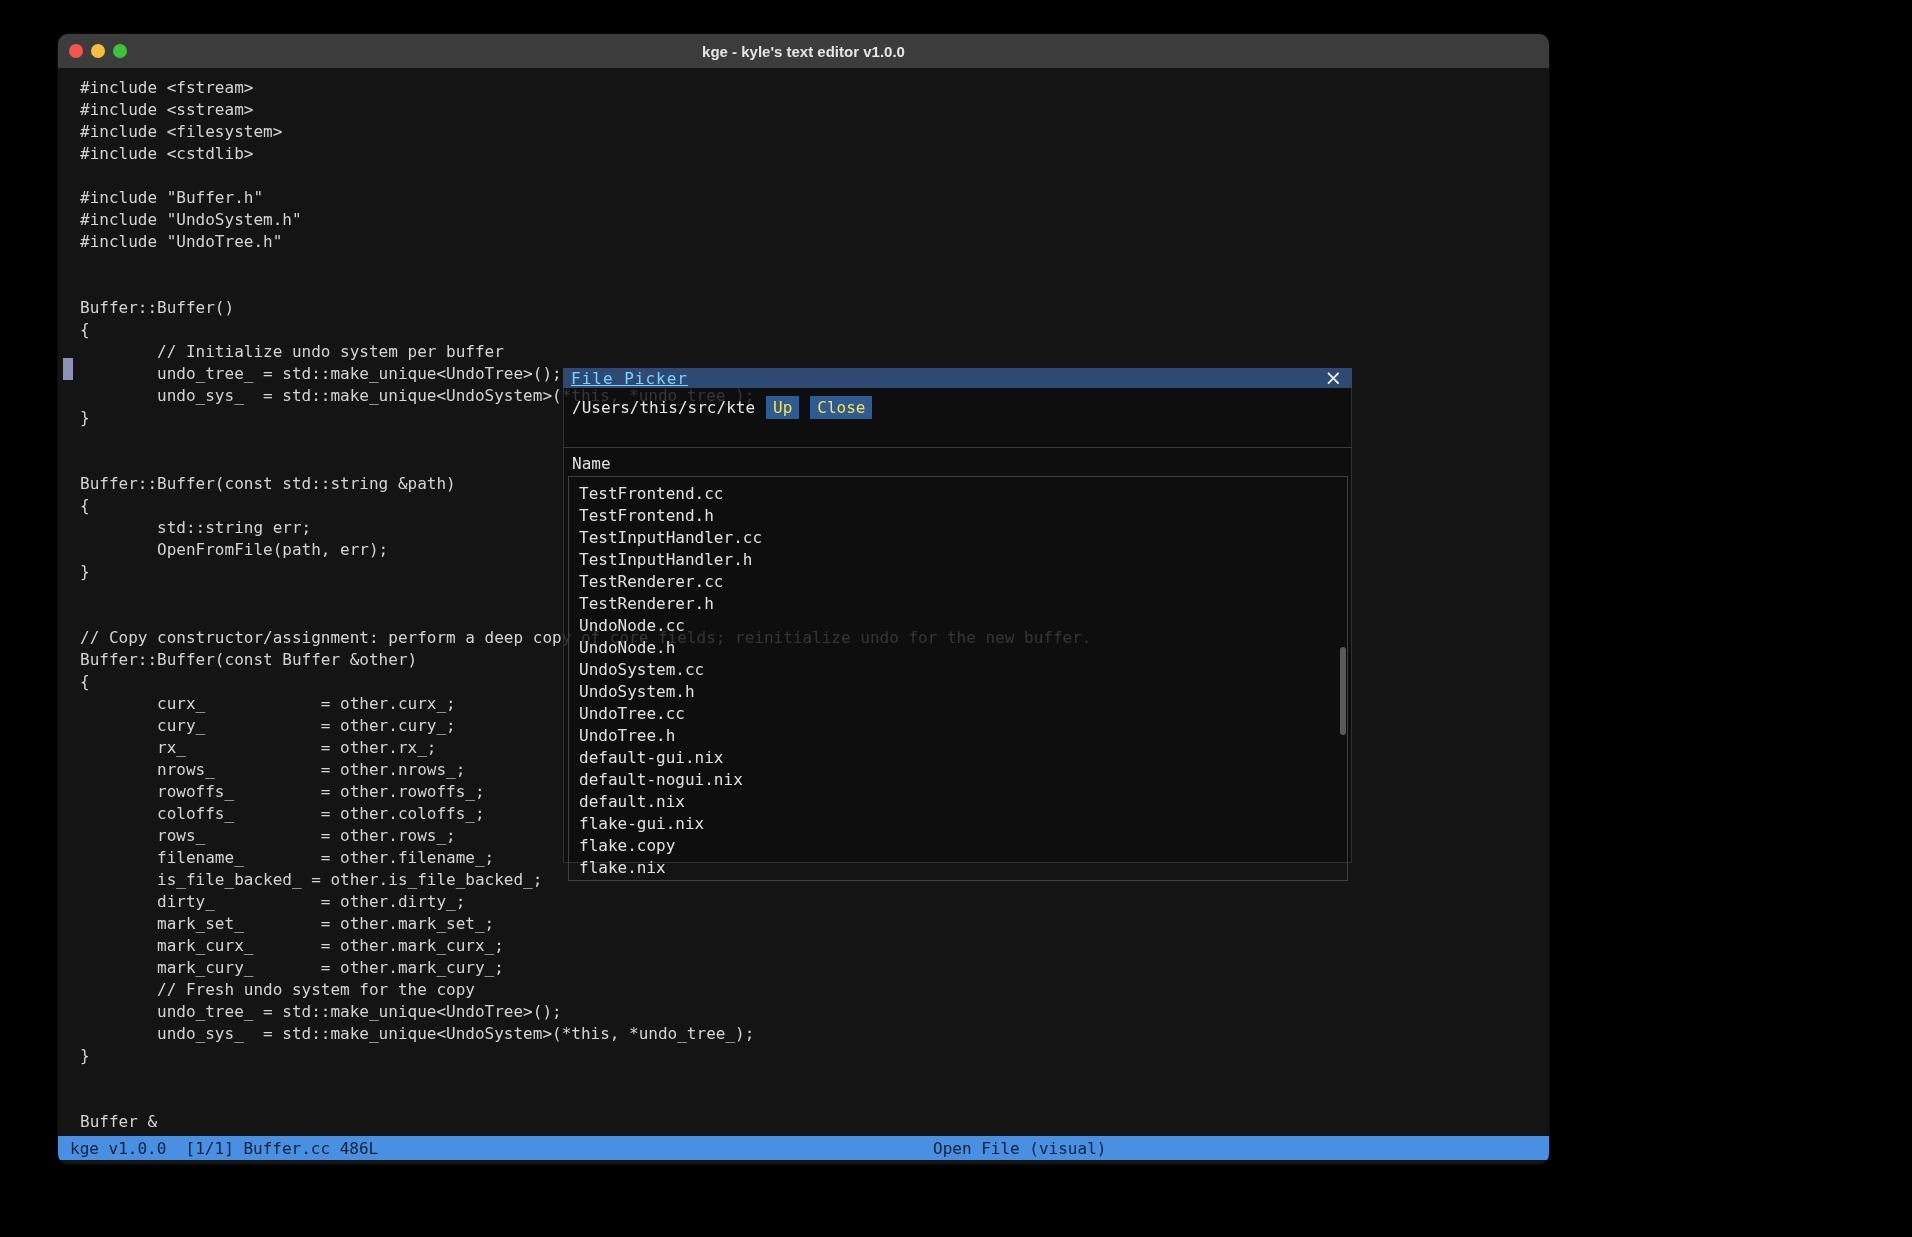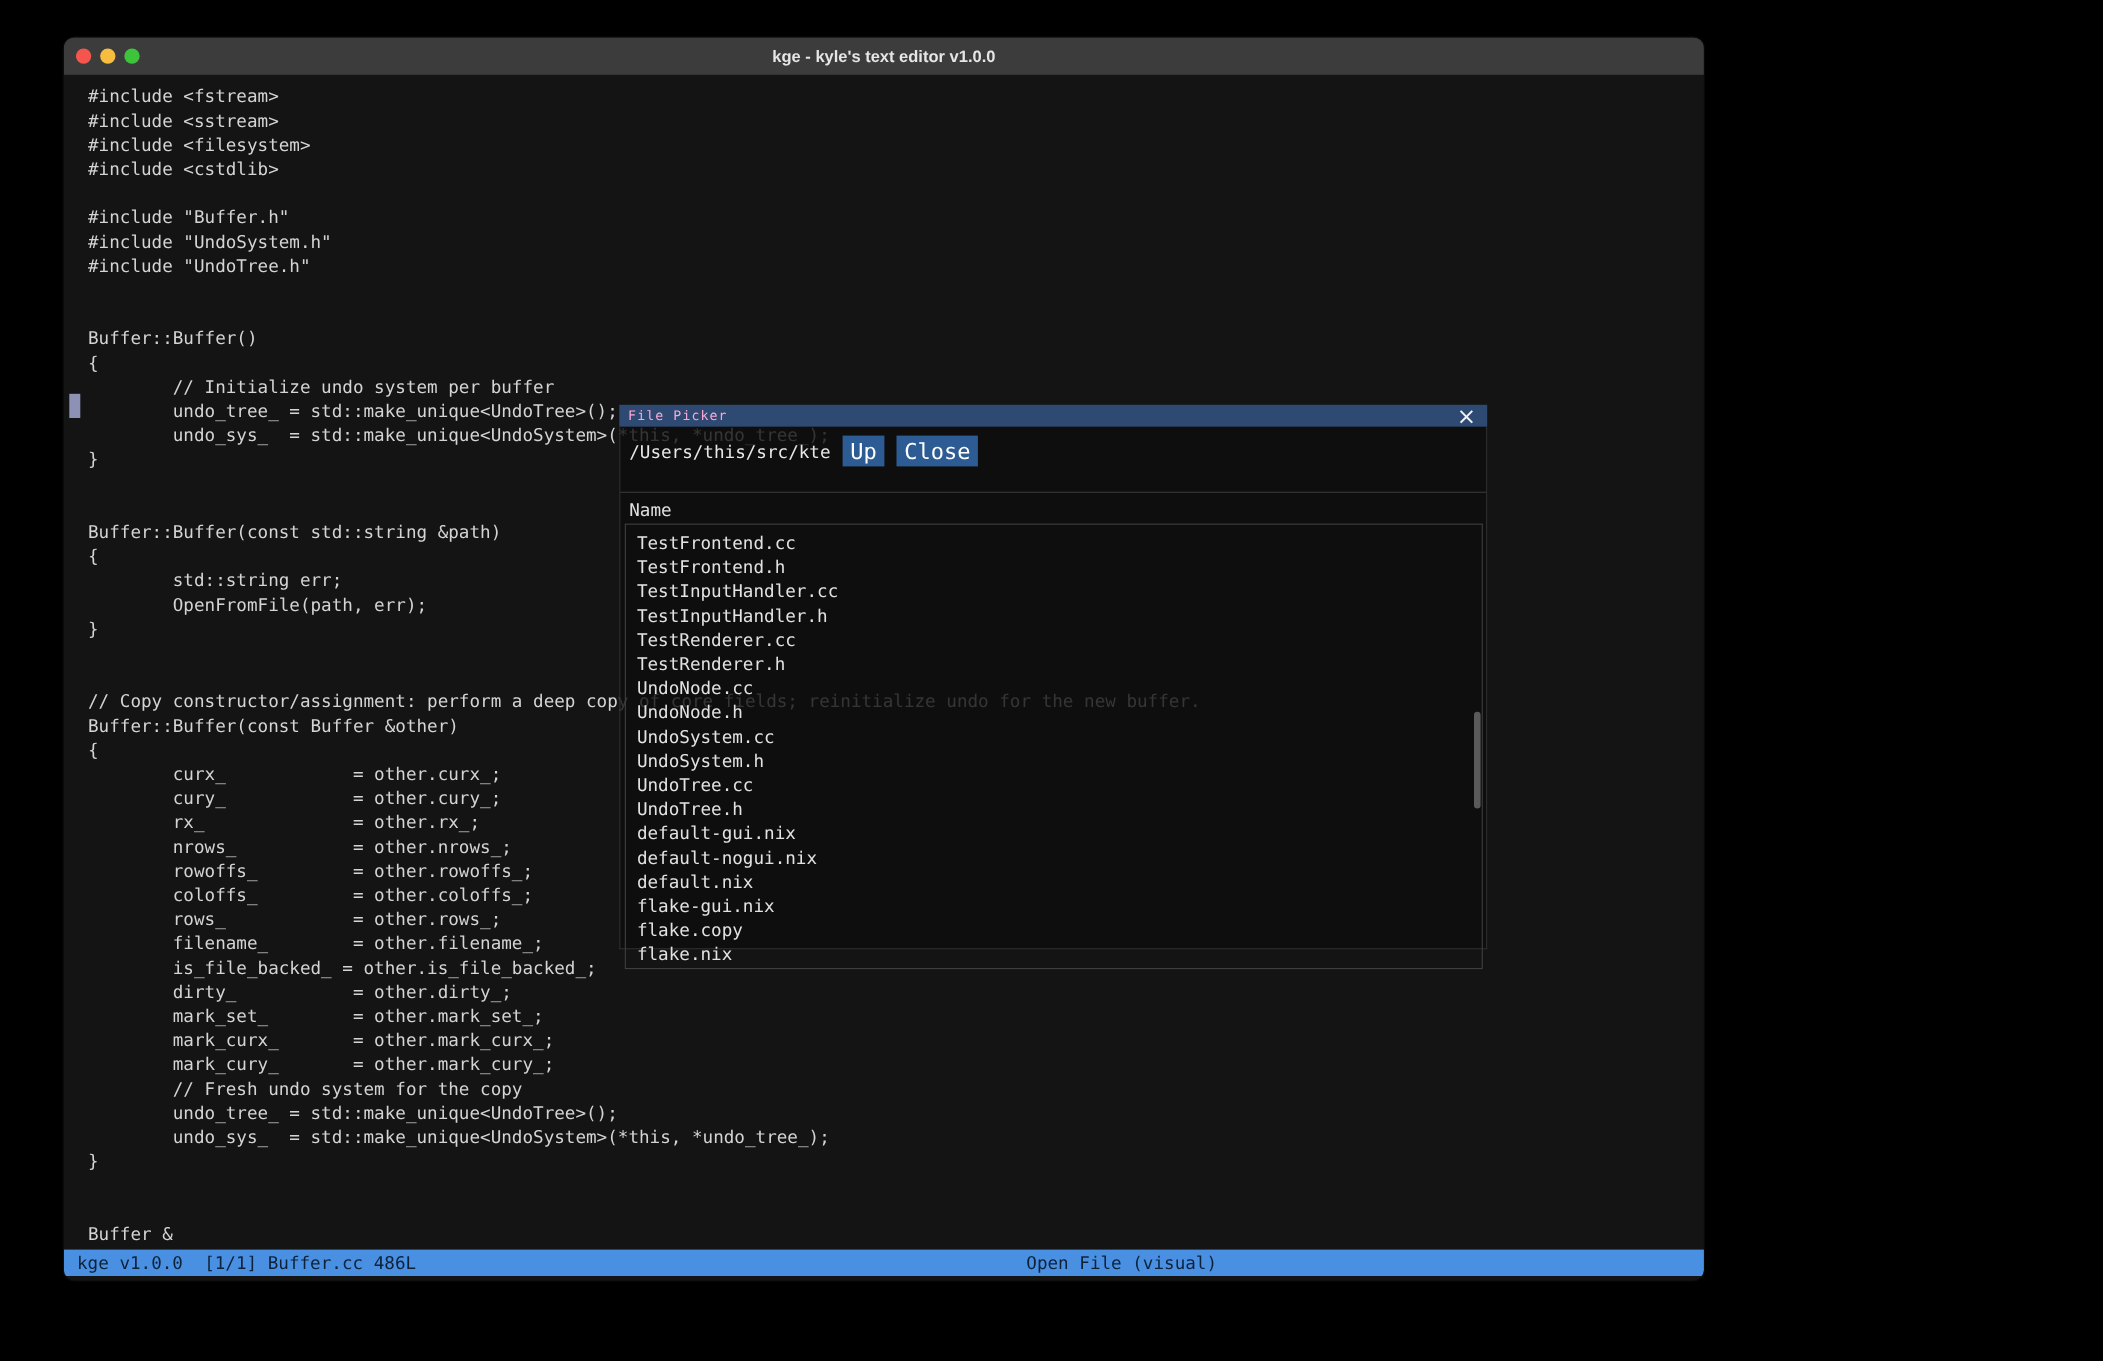--- a/index.html
+++ b/index.html
@@ -22,29 +22,29 @@
   
   .scroll-thumb-editor{position:absolute;left:1766px;top:40px;width:10px;height:104px;
         background:#5a5a5a;border-radius:5px;z-index:3;}
   .scroll-track-edge{position:absolute;left:1786px;top:36px;width:10px;height:1058px;
         background:#4e4e4e;border-radius:5px;z-index:3;}
   
   .dialog{position:absolute;left:505px;top:334px;width:789px;height:495px;z-index:5;}
   .dialog-titlebar{position:absolute;left:0;top:0;width:100%;height:20px;background:#2e4a73;
         display:flex;align-items:center;justify-content:space-between;box-sizing:border-box;
         padding:0 10px 0 8px;}
-  .dialog-title{color:#f9a8d4;font-size:12px;letter-spacing:1px;}
+  .dialog-title{color:#7dd3fc;font-size:16px;letter-spacing:1px;text-decoration:underline;}
   .dialog-close{color:#f2f2f2;font-size:21px;line-height:18px;cursor:default;
         font-family:"DejaVu Sans", sans-serif;}
   .dialog-body{position:absolute;left:0;top:20px;width:100%;height:475px;
         background:rgba(13,13,13,0.80);border:1px solid #303030;border-top:none;box-sizing:border-box;}
   .path-row{position:absolute;left:8px;top:8px;display:flex;align-items:center;gap:11px;}
   .path-text{color:#e8e8e8;font-size:16px;}
-  .btn{background:#2d5c94;color:#ffffff;border:none;font-family:"DejaVu Sans Mono",monospace;
-       font-size:20px;padding:2px 7px;cursor:default;}
+  .btn{background:#2d5c94;color:#fde047;border:none;font-family:"DejaVu Sans Mono",monospace;
+       font-size:16px;padding:2px 7px;cursor:default;}
   .hsep{position:absolute;left:0;top:59px;width:100%;height:0;border-top:1px solid #3a3a3a;}
   .col-header{position:absolute;left:8px;top:66px;color:#e0e0e0;font-size:16px;}
   .file-list{position:absolute;left:4px;top:88px;width:780px;height:405px;
        border:1px solid #3f3f3f;box-sizing:border-box;padding-top:6px;overflow:hidden;}
   .file-item{height:22px;line-height:22px;padding-left:10px;color:#e2e2e2;font-size:16px;white-space:pre;}
   .list-thumb{position:absolute;right:5px;top:259px;width:6px;height:88px;background:#5a5a5a;
        border-radius:3px;}
   
   .statusbar{position:absolute;left:0;top:1102px;width:1780px;height:24px;background:#4a90e2;
        z-index:6;display:flex;align-items:center;font-size:16px;color:#0d2138;}

